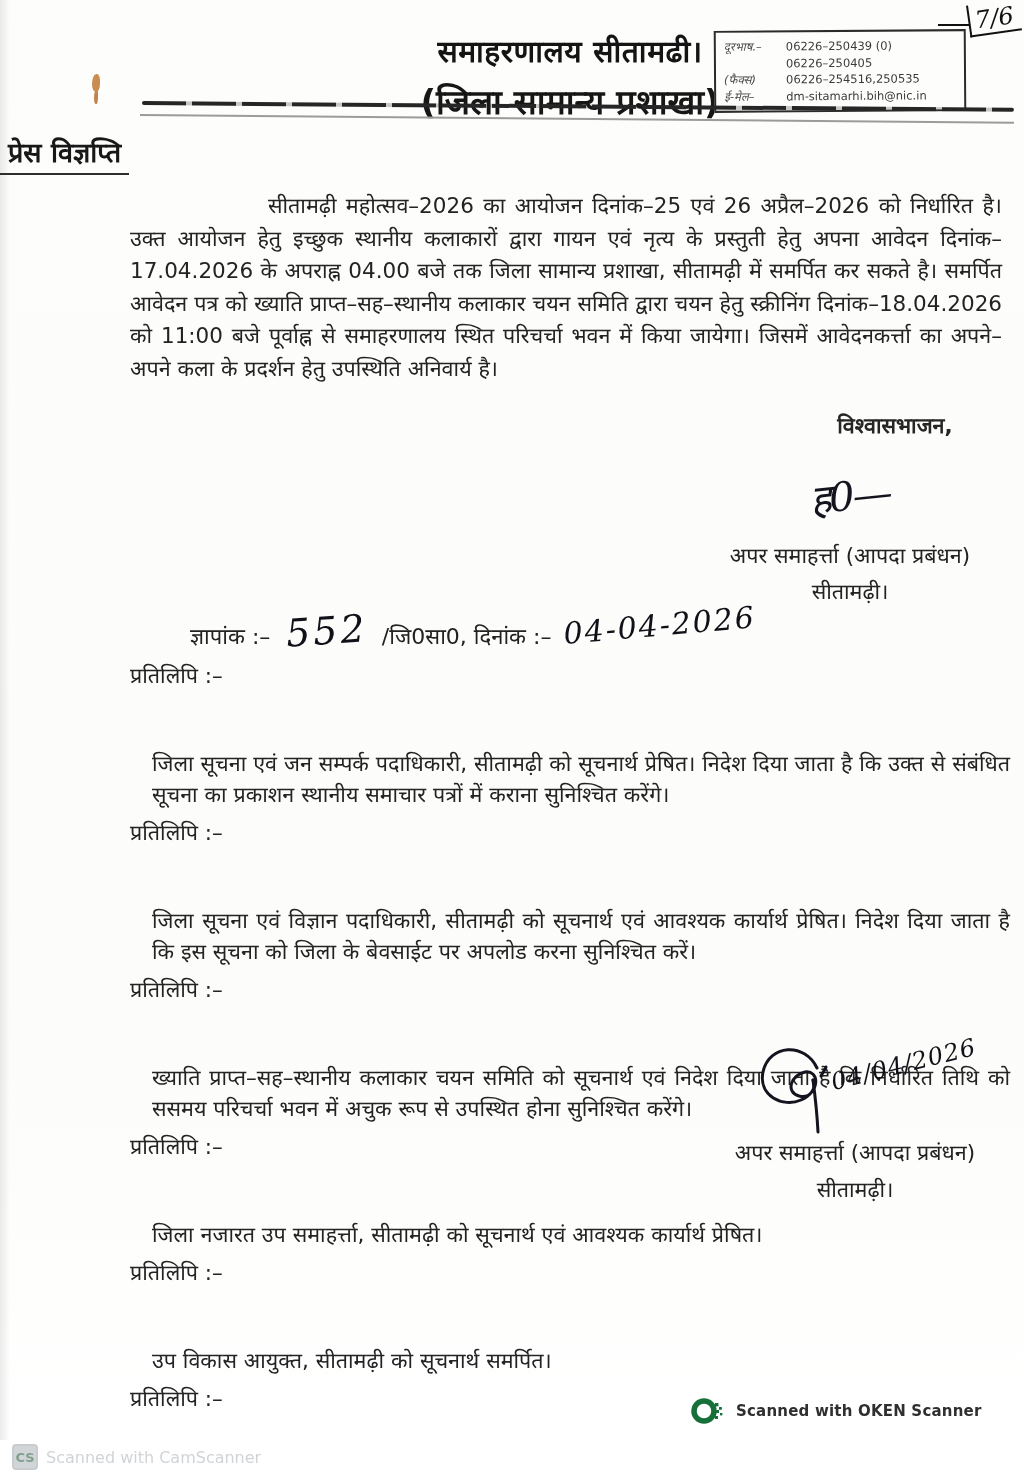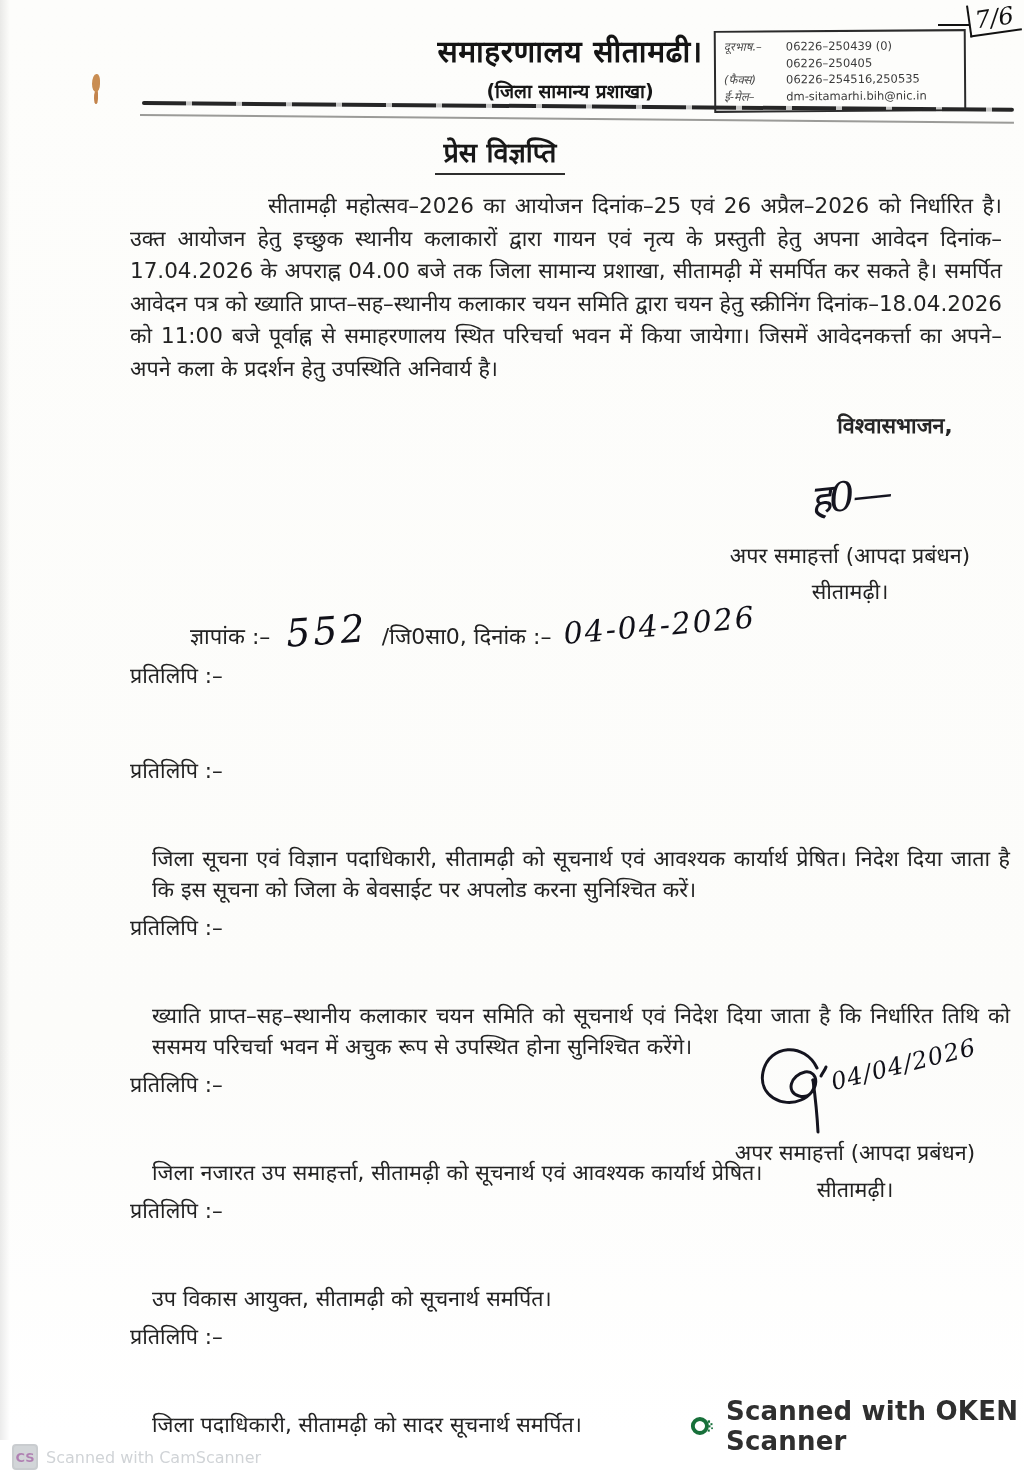--- a/index.html
+++ b/index.html
@@ -16,21 +16,21 @@
     color: #1f1f1f;
     overflow: hidden;
   }
 
   
   .office-block {
     position: absolute; top: 30px; left: 405px; width: 330px;
     text-align: center;
   }
   .office-name { font-size: 30px; font-weight: 700; letter-spacing: 0.5px; color: #141414; }
-  .branch-name { font-size: 19px; font-weight: 700; margin-top: 7px; color: #161616; }
+  .branch-name { font-size: 34px; font-weight: 700; margin-top: 7px; color: #161616; }
 
   .contact-box {
     position: absolute; top: 30px; left: 714px; width: 252px; height: 82px;
     border: 2px solid #2b2b2b;
     padding: 6px 8px 4px 8px;
     font-size: 11.5px; color: #3a3a3a;
     transform: rotate(-0.4deg);
     background: #fdfdfb;
   }
   .contact-row { display: flex; line-height: 1.45; }
@@ -62,21 +62,21 @@
     transform: rotate(0.45deg); transform-origin: left top; border-radius: 2px;
   }
   .rule-thin {
     position: absolute; top: 114px; left: 140px; width: 874px; height: 1.8px;
     background: #9b9b98;
     transform: rotate(0.5deg); transform-origin: left top;
   }
 
   
   .doc-title {
-    position: absolute; top: 133px; left: 0; width: 1000px; text-align: center;
+    position: absolute; top: 133px; left: 0; width: 1000px; text-align: left;
   }
   .doc-title span {
     display: inline-block;
     font-size: 27px; font-weight: 700; color: #181818;
     border-bottom: 2.5px solid #2e2e2e;
     padding: 0 8px 3px 8px;
   }
 
   
   .body-para {
@@ -136,29 +136,29 @@
     white-space: nowrap;
   }
   .sig2-designation { font-size: 21.5px; margin-top: 2px; color: #222; white-space: nowrap; }
   .sig2-place { font-size: 21.5px; margin-top: 8px; color: #222; }
 
   
   .oken-footer {
     position: absolute; top: 1396px; left: 690px;
     display: flex; align-items: center; gap: 12px;
   }
-  .oken-text { font-size: 26px; font-weight: 700; color: #2f2f2f; letter-spacing: 0.2px; }
+  .oken-text { font-size: 15px; font-weight: 700; color: #2f2f2f; letter-spacing: 0.2px; }
 
   .cs-footer {
     position: absolute; top: 1444px; left: 12px;
     display: flex; align-items: center; gap: 8px; opacity: 0.55;
   }
   .cs-badge {
     width: 26px; height: 26px; border-radius: 4px;
-    background: #aeb3b9; color: #701a75;
+    background: #aeb3b9; color: #14532d;
     font-size: 13px; font-weight: 700;
     display: flex; align-items: center; justify-content: center;
     border: 2px solid #9da3a9;
   }
   .cs-text { font-size: 16px; color: #aab0b6; }
 
   .bottom-strip { position: absolute; bottom: 0; left: 0; width: 100%; height: 38px; background: #ffffff; }
 </style>
 </head>
 <body>
@@ -213,20 +213,21 @@
   <div class="memo-line">
     <span>ज्ञापांक :–</span>
     <span class="handwriting memo-number">552</span>
     <span>/जि0सा0, दिनांक :–</span>
     <span class="handwriting memo-date">04-04-2026</span>
   </div>
 
   <div class="copies">
     <div class="copy-row">
       <span class="copy-label">प्रतिलिपि :–</span>
+      <span class="copy-text">जिला सूचना एवं जन सम्पर्क पदाधिकारी, सीतामढ़ी को सूचनार्थ प्रेषित। निदेश दिया जाता है कि उक्त से संबंधित सूचना का प्रकाशन स्थानीय समाचार पत्रों में कराना सुनिश्चित करेंगे।</span>
     </div>
     <div class="copy-row">
       <span class="copy-label">प्रतिलिपि :–</span>
       <span class="copy-text">जिला सूचना एवं विज्ञान पदाधिकारी, सीतामढ़ी को सूचनार्थ एवं आवश्यक कार्यार्थ प्रेषित। निदेश दिया जाता है कि इस सूचना को जिला के बेवसाईट पर अपलोड करना सुनिश्चित करें।</span>
     </div>
     <div class="copy-row">
       <span class="copy-label">प्रतिलिपि :–</span>
       <span class="copy-text">ख्याति प्राप्त–सह–स्थानीय कलाकार चयन समिति को सूचनार्थ एवं निदेश दिया जाता है कि निर्धारित तिथि को ससमय परिचर्चा भवन में अचुक रूप से उपस्थित होना सुनिश्चित करेंगे।</span>
     </div>
     <div class="copy-row">

